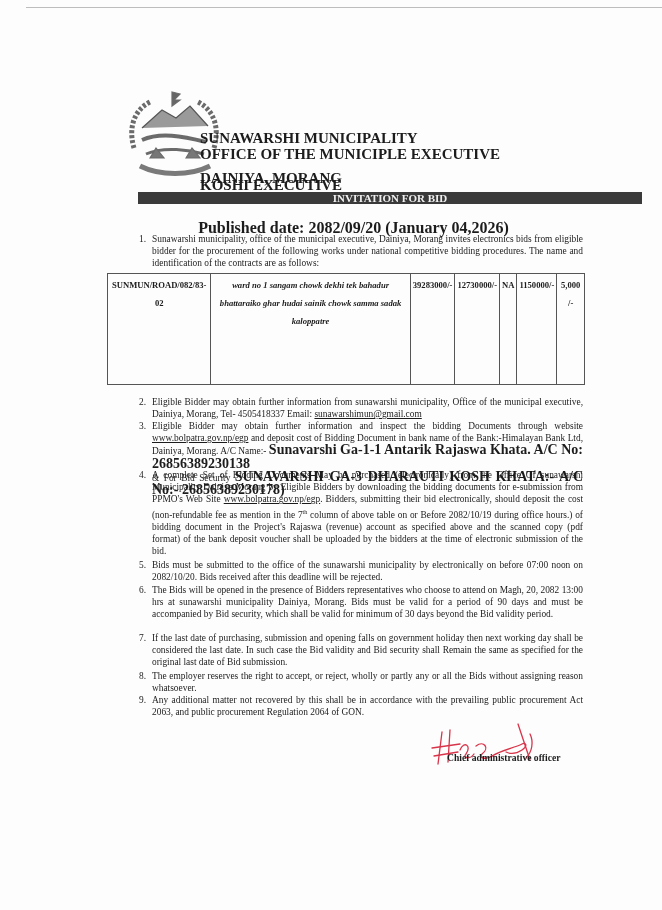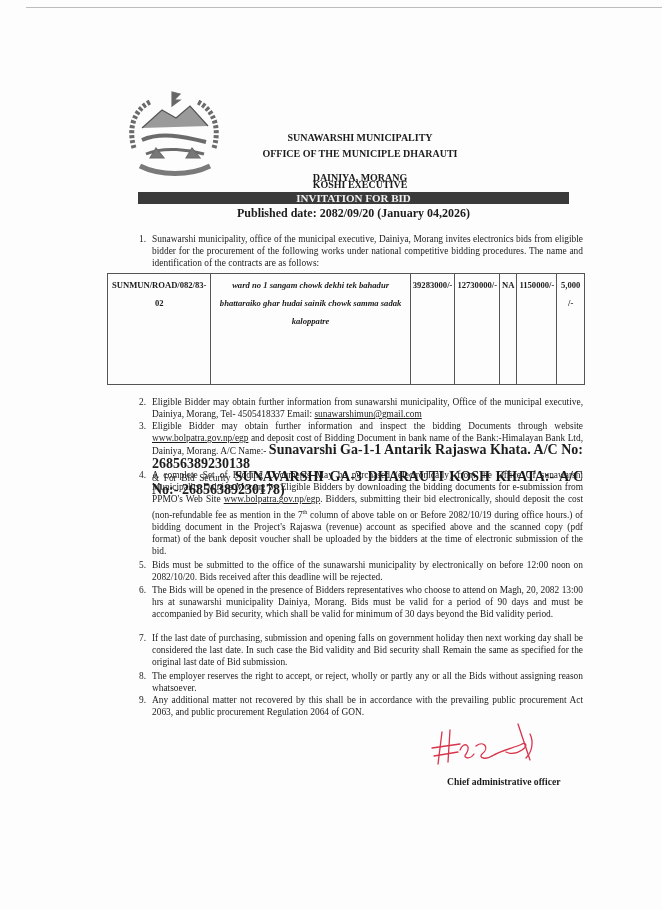--- a/index.html
+++ b/index.html
@@ -1,34 +1,34 @@
 <!DOCTYPE html>
 <html><head>
 <meta charset="utf-8">
 <style>
   html, body { margin: 0; padding: 0; background: #fdfdfd; }
   body { width: 662px; height: 910px; position: relative; overflow: hidden;
          font-family: "Liberation Serif", serif; color: #1c1c1c; }
   .top-edge { position: absolute; left: 26px; top: 7px; width: 636px; height: 1px; background: #bdbdbd; }
   .emblem { position: absolute; left: 120px; top: 88px; width: 108px; height: 96px; }
-  .hdr { position: absolute; left: 200px; width: 320px; text-align: center; font-weight: bold; font-size: 10px; line-height: 16px; }
-  .bar { position: absolute; left: 138px; top: 192px; width: 431px; height: 12px; background: #3a3a3a;
+  .hdr { position: absolute; left: 200px; width: 320px; font-weight: bold; font-size: 15px; line-height: 16px; }
+  .bar { position: absolute; left: 138px; top: 192px; width: 504px; height: 12px; background: #3a3a3a;
          color: #f0f0f0; font-size: 11px; font-weight: bold; text-align: center; line-height: 12px; }
-  .pub { position: absolute; left: 138px; top: 206px; width: 431px; text-align: center; font-weight: bold; font-size: 12px; }
+  .pub { position: absolute; left: 138px; top: 219px; width: 431px; text-align: center; font-weight: bold; font-size: 16px; }
   .para { position: absolute; left: 152px; width: 431px; font-size: 9.4px; line-height: 12.2px; text-align: justify; }
   .num { position: absolute; left: -20px; width: 14px; text-align: right; }
   table.bids { position: absolute; left: 107px; top: 273px; width: 478px; height: 112px; border-collapse: collapse; font-size: 8.6px; }
   table.bids td, table.bids th { border: 1px solid #555; vertical-align: top; text-align: center; padding: 2px 2px; }
   table.bids th { font-weight: bold; line-height: 10px; height: 57px; }
   table.bids td { line-height: 18px; font-weight: bold; }
   td.it { font-style: italic; font-weight: bold; margin-top: 24px; }
   a.lnk { color: #1c1c1c; text-decoration: underline; font-family: Liberation Serif, serif; }
   .b { font-weight: bold; font-size: 14px; font-family: Liberation Serif, serif; }
   .sig { position: absolute; left: 430px; top: 720px; width: 120px; height: 52px; }
-  .sig-title { position: absolute; left: 447px; top: 776px; font-weight: bold; font-size: 9.6px; text-align: center; }
+  .sig-title { position: absolute; left: 447px; top: 752px; font-weight: bold; font-size: 9.6px; text-align: center; }
 </style>
 </head>
 <body>
 
 <div class="top-edge"></div>
 
 <svg class="emblem" viewBox="0 0 108 96">
   <g fill="none" stroke="#6b6b6b" stroke-width="1.2">
     <path d="M14 60 C8 40 14 22 30 14" stroke-width="5" stroke-dasharray="3 2"></path>
     <path d="M94 60 C100 40 94 22 78 14" stroke-width="5" stroke-dasharray="3 2"></path>
@@ -36,21 +36,21 @@
     <path d="M22 52 C40 44 62 48 86 54" stroke-width="4"></path>
     <path d="M26 66 C44 58 70 62 84 66" stroke-width="3"></path>
     <path d="M30 70 L36 60 L44 70 Z" fill="#777"></path>
     <path d="M66 70 L72 60 L80 70 Z" fill="#777"></path>
     <path d="M20 78 C40 88 70 88 90 78" stroke-width="5" stroke="#7a7a7a"></path>
     <path d="M52 4 L52 18 L60 12 L54 12 L60 6 Z" fill="#666"></path>
   </g>
 </svg>
 
 <div class="hdr" style="top:130px">SUNAWARSHI MUNICIPALITY</div>
-<div class="hdr" style="top:146px">OFFICE OF THE MUNICIPLE DHARAUTI</div>
+<div class="hdr" style="top:146px">OFFICE OF THE MUNICIPLE EXECUTIVE</div>
 <div class="hdr" style="top:170px">DAINIYA, MORANG</div>
 <div class="hdr" style="top:177px">KOSHI EXECUTIVE</div>
 <div class="bar">INVITATION FOR BID</div>
 <div class="pub">Published date: 2082/09/20 (January 04,2026)</div>
 
 <div class="para" style="top:233px">
   <span class="num">1.</span>
   <span>Sunawarshi municipality, office of the municipal executive, Dainiya, Morang invites electronics bids from eligible bidder for the procurement of the following works under national competitive bidding procedures. The name and identification of the contracts are as follows:</span>
 </div>
 
@@ -78,21 +78,21 @@
   <span>Eligible Bidder may obtain further information and inspect the bidding Documents through website </span><a class="lnk">www.bolpatra.gov.np/egp</a><span> and deposit cost of Bidding Document in bank name of the Bank:-Himalayan Bank Ltd, Dainiya, Morang. A/C Name:- </span><span class="b">Sunavarshi Ga-1-1 Antarik Rajaswa Khata. A/C No: 26856389230138</span><br><span> &amp; For Bid Security </span><span class="b">SUNAVARSHI GA-3 DHARAUTI KOSH KHATA:- A/C No:-  26856389230178)</span>
 </div>
 
 <div class="para" style="top:469px">
   <span class="num">4.</span>
   <span>A complete Set of Bidding Documents May be purchased (electronically) from the Office Of sunawarshi Municipality Dainiya Morang by Eligible Bidders by downloading the bidding documents for e-submission from PPMO's Web Site </span><a class="lnk">www.bolpatra.gov.np/egp</a><span>. Bidders, submitting their bid electronically, should deposit the cost (non-refundable fee as mention in the 7</span><sup style="font-size:6px">th</sup><span> column of above table on or Before 2082/10/19 during office hours.) of bidding document in the Project's Rajaswa (revenue) account as specified above and the scanned copy (pdf format) of the bank deposit voucher shall be uploaded by the bidders at the time of electronic submission of the bid.</span>
 </div>
 
 <div class="para" style="top:559px">
   <span class="num">5.</span>
-  <span>Bids must be submitted to the office of the sunawarshi municipality by electronically on before 12:00 noon on 2082/10/20. Bids received after this deadline will be rejected.</span>
+  <span>Bids must be submitted to the office of the sunawarshi municipality by electronically on before 07:00 noon on 2082/10/20. Bids received after this deadline will be rejected.</span>
 </div>
 
 <div class="para" style="top:584px">
   <span class="num">6.</span>
   <span>The Bids will be opened in the presence of Bidders representatives who choose to attend on Magh, 20, 2082 13:00 hrs at sunawarshi municipality Dainiya, Morang. Bids must be valid for a period of 90 days and must be accompanied by Bid security, which shall be valid for minimum of 30 days beyond the Bid validity period.</span>
 </div>
 
 <div class="para" style="top:632px">
   <span class="num">7.</span>
   <span>If the last date of purchasing, submission and opening falls on government holiday then next working day shall be considered the last date. In such case the Bid validity and Bid security shall Remain the same as specified for the original last date of Bid submission.</span>

